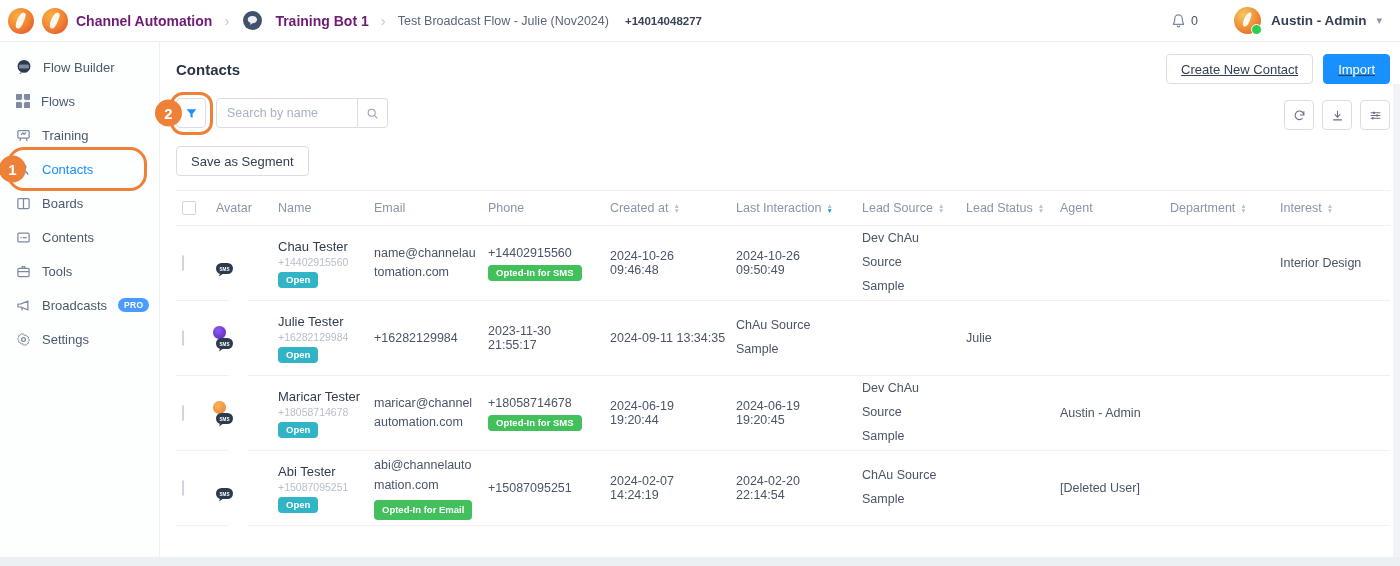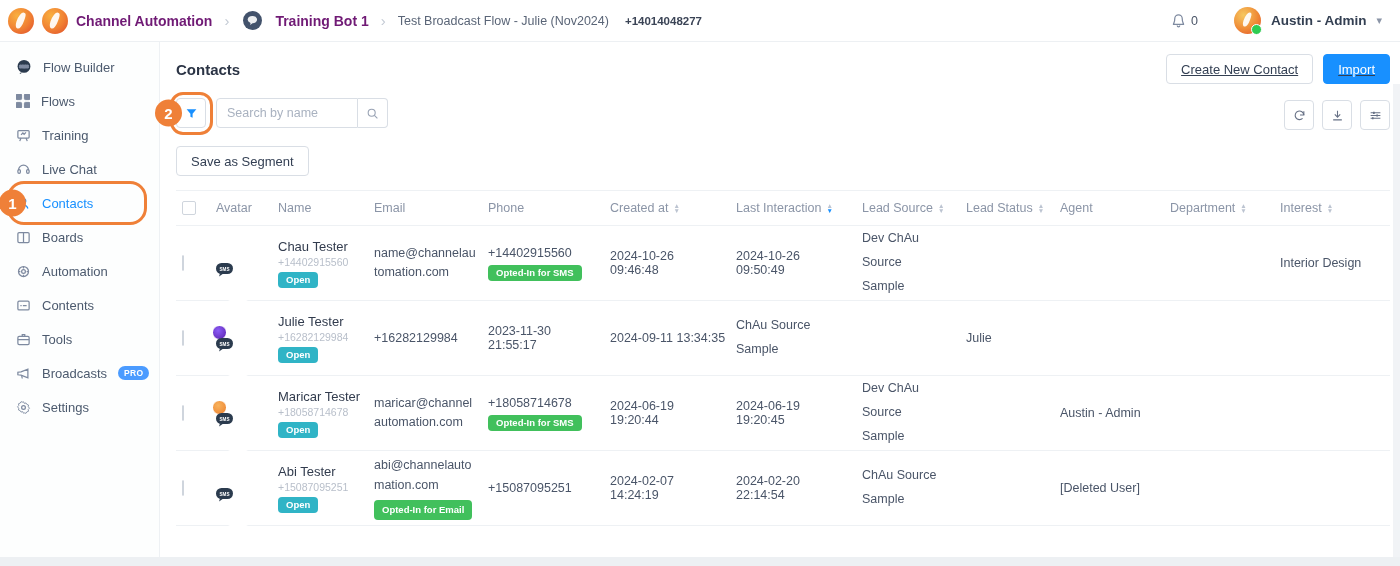--- a/index.html
+++ b/index.html
@@ -177,51 +177,35 @@
         </svg>
       <span class="lbl">Flows</span>
     </div>
     <div class="side-item">
       <svg width="15" height="15" viewBox="0 0 24 24" fill="none" stroke-width="2">
           <rect x="3" y="4" width="18" height="12" rx="1.5"></rect>
           <path d="M8 16l-2 5M16 16l2 5M8 11l3-3 2 2 3-3"></path>
         </svg>
       <span class="lbl">Training</span>
     </div>
-    <div class="side-item">
-      <svg width="15" height="15" viewBox="0 0 24 24" fill="none" stroke-width="2">
-          <path d="M4 13a8 8 0 0 1 16 0"></path>
-          <rect x="3" y="12" width="4" height="6" rx="2"></rect>
-          <rect x="17" y="12" width="4" height="6" rx="2"></rect>
-        </svg>
-      <span class="lbl">Live Chat</span>
-    </div>
     <div class="side-item active">
       <span class="ann-rect contacts-ann"></span>
       <span class="num-badge contacts-num">1</span>
       <svg width="15" height="15" viewBox="0 0 24 24" fill="none" stroke-width="2">
           <circle cx="12" cy="8" r="3.6"></circle>
           <path d="M5 20c1-4 4-5.6 7-5.6s6 1.6 7 5.6"></path>
         </svg>
       <span class="lbl">Contacts</span>
     </div>
     <div class="side-item">
       <svg width="15" height="15" viewBox="0 0 24 24" fill="none" stroke-width="2">
           <rect x="3" y="4" width="18" height="16" rx="2"></rect>
           <path d="M12 4v16"></path>
         </svg>
       <span class="lbl">Boards</span>
-    </div>
-    <div class="side-item">
-      <svg width="15" height="15" viewBox="0 0 24 24" fill="none" stroke-width="2">
-          <circle cx="12" cy="12" r="8"></circle>
-          <circle cx="12" cy="12" r="3"></circle>
-          <path d="M12 4v3M12 17v3M4 12h3M17 12h3"></path>
-        </svg>
-      <span class="lbl">Automation</span>
     </div>
     <div class="side-item">
       <svg width="15" height="15" viewBox="0 0 24 24" fill="none" stroke-width="2">
           <rect x="3" y="5" width="18" height="14" rx="2"></rect>
           <path d="M7 12h2M11 12h6"></path>
         </svg>
       <span class="lbl">Contents</span>
     </div>
     <div class="side-item">
       <svg width="15" height="15" viewBox="0 0 24 24" fill="none" stroke-width="2">

